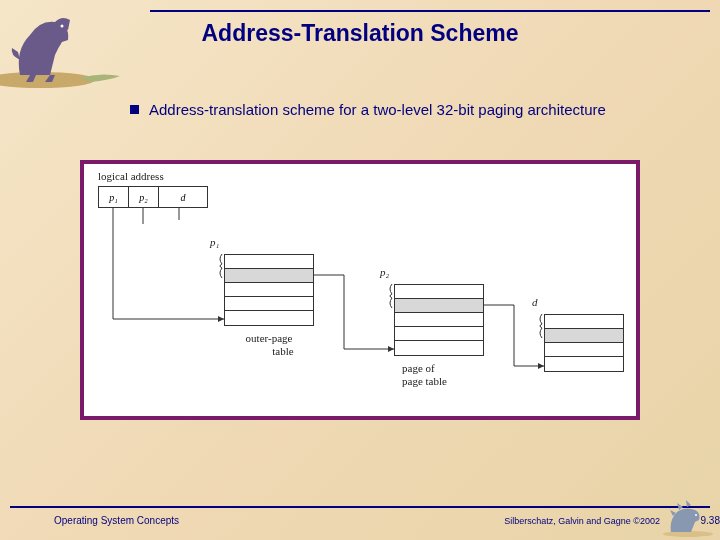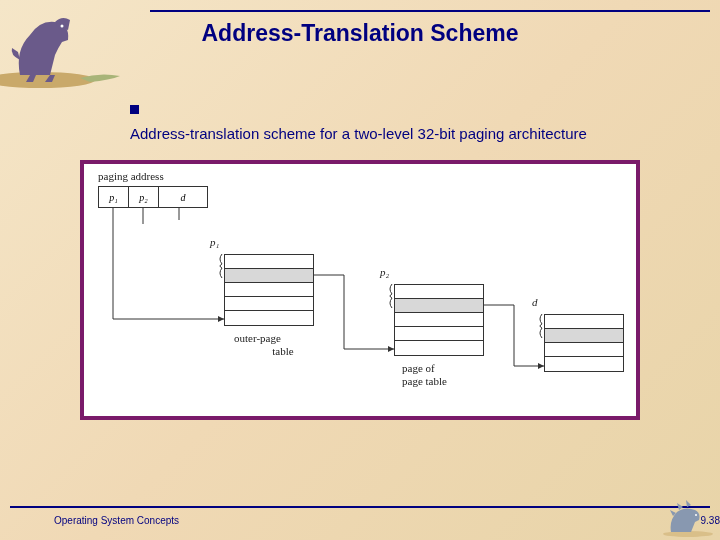--- a/index.html
+++ b/index.html
@@ -32,21 +32,20 @@
   }
   .bullet-row {
     position: absolute;
     top: 100px; left: 130px; right: 40px;
     display: flex;
     align-items: flex-start;
     gap: 10px;
     color: #000080;
     font-size: 15px;
     line-height: 1.35;
-    flex-direction: column;
   }
   .bullet-sq {
     width: 9px; height: 9px;
     background: #000080;
     margin-top: 5px;
     flex: 0 0 auto;
   }
   .figure-frame {
     position: absolute;
     top: 160px; left: 80px;
@@ -137,37 +136,37 @@
 
 <div class="title">Address-Translation Scheme</div>
 
 <div class="bullet-row">
   <div class="bullet-sq"></div>
   <div>Address-translation scheme for a two-level 32-bit paging architecture</div>
 </div>
 
 <div class="figure-frame">
 
-  <div class="fig-label" style="top:6px;left:14px">paging address</div>
+  <div class="fig-label" style="top:6px;left:14px">logical address</div>
 
   <div class="la-box">
     <div class="la-cell" style="width:30px">p₁</div>
     <div class="la-cell" style="width:30px">p₂</div>
     <div class="la-cell" style="flex:1">d</div>
   </div>
 
   <div class="tbl" style="top:90px;left:140px">
     <div class="row"></div>
     <div class="row shade"></div>
     <div class="row"></div>
     <div class="row"></div>
     <div class="row"></div>
   </div>
   <div class="fig-label" style="top:72px;left:126px;font-style:italic">p₁</div>
-  <div class="fig-label" style="top:168px;left:150px;text-align:left;width:70px">outer-page</div>
+  <div class="fig-label" style="top:168px;left:150px;text-align:center;width:70px">outer-page</div>
   <div class="fig-label" style="top:181px;left:164px;text-align:center;width:70px">table</div>
 
   <div class="tbl" style="top:120px;left:310px">
     <div class="row"></div>
     <div class="row shade"></div>
     <div class="row"></div>
     <div class="row"></div>
     <div class="row"></div>
   </div>
   <div class="fig-label" style="top:102px;left:296px;font-style:italic">p₂</div>
@@ -203,20 +202,21 @@
 
     <path d="M95 44 L95 56" stroke="#333" fill="none" stroke-width="1"></path>
   </svg>
 
 </div>
 
 <div class="footer">
   <div class="bar"></div>
   <div class="footer-left">Operating System Concepts</div>
   <div class="footer-mid">9.38</div>
+  <div class="footer-right">Silberschatz, Galvin and Gagne ©2002</div>
 </div>
 
 <svg class="dino-right" viewBox="0 0 55 40">
   <ellipse cx="27" cy="36" rx="25" ry="3" fill="#c9a96a" opacity="0.5"></ellipse>
   <path d="M10 34 Q8 22 16 14 Q24 8 34 12 Q40 15 38 22 L34 24 L30 34 Z" fill="#8898b0"></path>
   <path d="M12 18 L9 12 L15 15 Z M18 12 L16 5 L22 9 Z M26 9 L25 2 L30 7 Z" fill="#8898b0"></path>
   <circle cx="35" cy="17" r="1" fill="#fff"></circle>
 </svg>
 
 </body></html>

